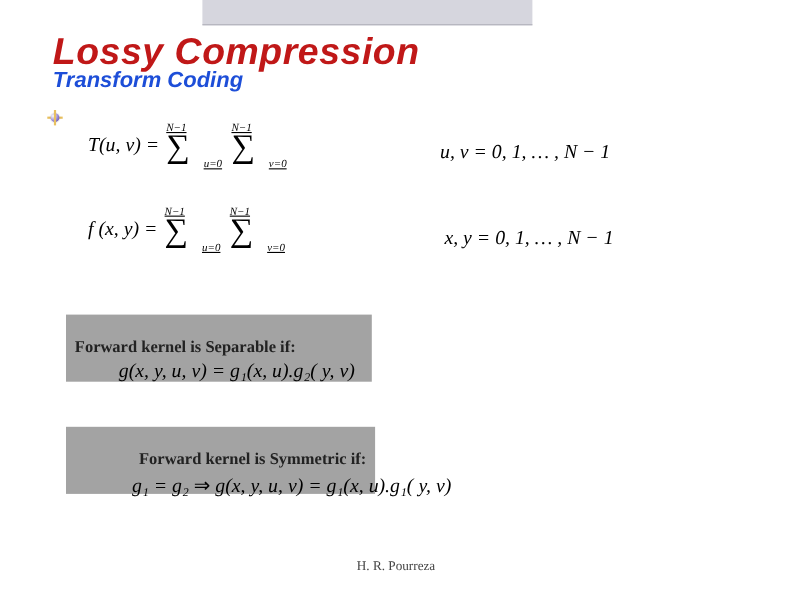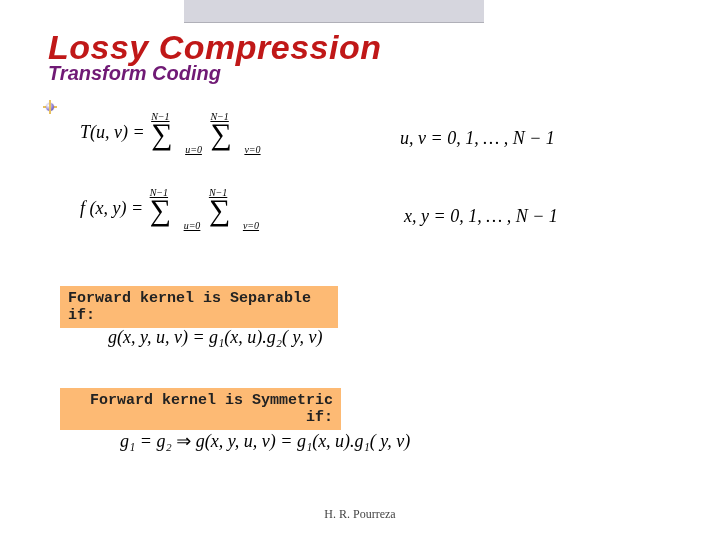--- a/index.html
+++ b/index.html
@@ -31,21 +31,21 @@
     color: #c01818;
     letter-spacing: 0.5px;
   }
   .subtitle {
     position: absolute;
     top: 62px;
     left: 48px;
     font-style: italic;
     font-weight: bold;
     font-size: 20px;
-    color: #701a75;
+    color: #1d4ed8;
   }
   
   .corner {
     position: absolute;
     left: 43px;
     top: 100px;
     width: 14px;
     height: 14px;
   }
   .corner::before {
@@ -107,26 +107,26 @@
     margin-top: -2px;
     margin-left: 34px;
   }
   .eq1 { top: 112px; left: 80px; }
   .eq1-rhs { top: 128px; left: 400px; }
   .eq2 { top: 188px; left: 80px; }
   .eq2-rhs { top: 206px; left: 404px; }
 
   .hilite {
     position: absolute;
-    background: #fdba74;
-    font-family: Liberation Mono, monospace;
+    background: #a3a3a3;
+    font-family: Liberation Serif, serif;
     font-weight: bold;
     font-size: 15px;
     color: #222;
-    padding: 4px 8px;
+    padding: 22px 8px;
   }
   .hilite-sep { top: 286px; left: 60px; width: 262px; }
   .hilite-sym { top: 388px; left: 60px; width: 265px; text-align: right; }
 
   .eq3 { top: 327px; left: 108px; }
   .eq4 { top: 430px; left: 120px; }
   .impl {
     font-style: normal;
     font-family: "Times New Roman", serif;
     font-size: 18px;

